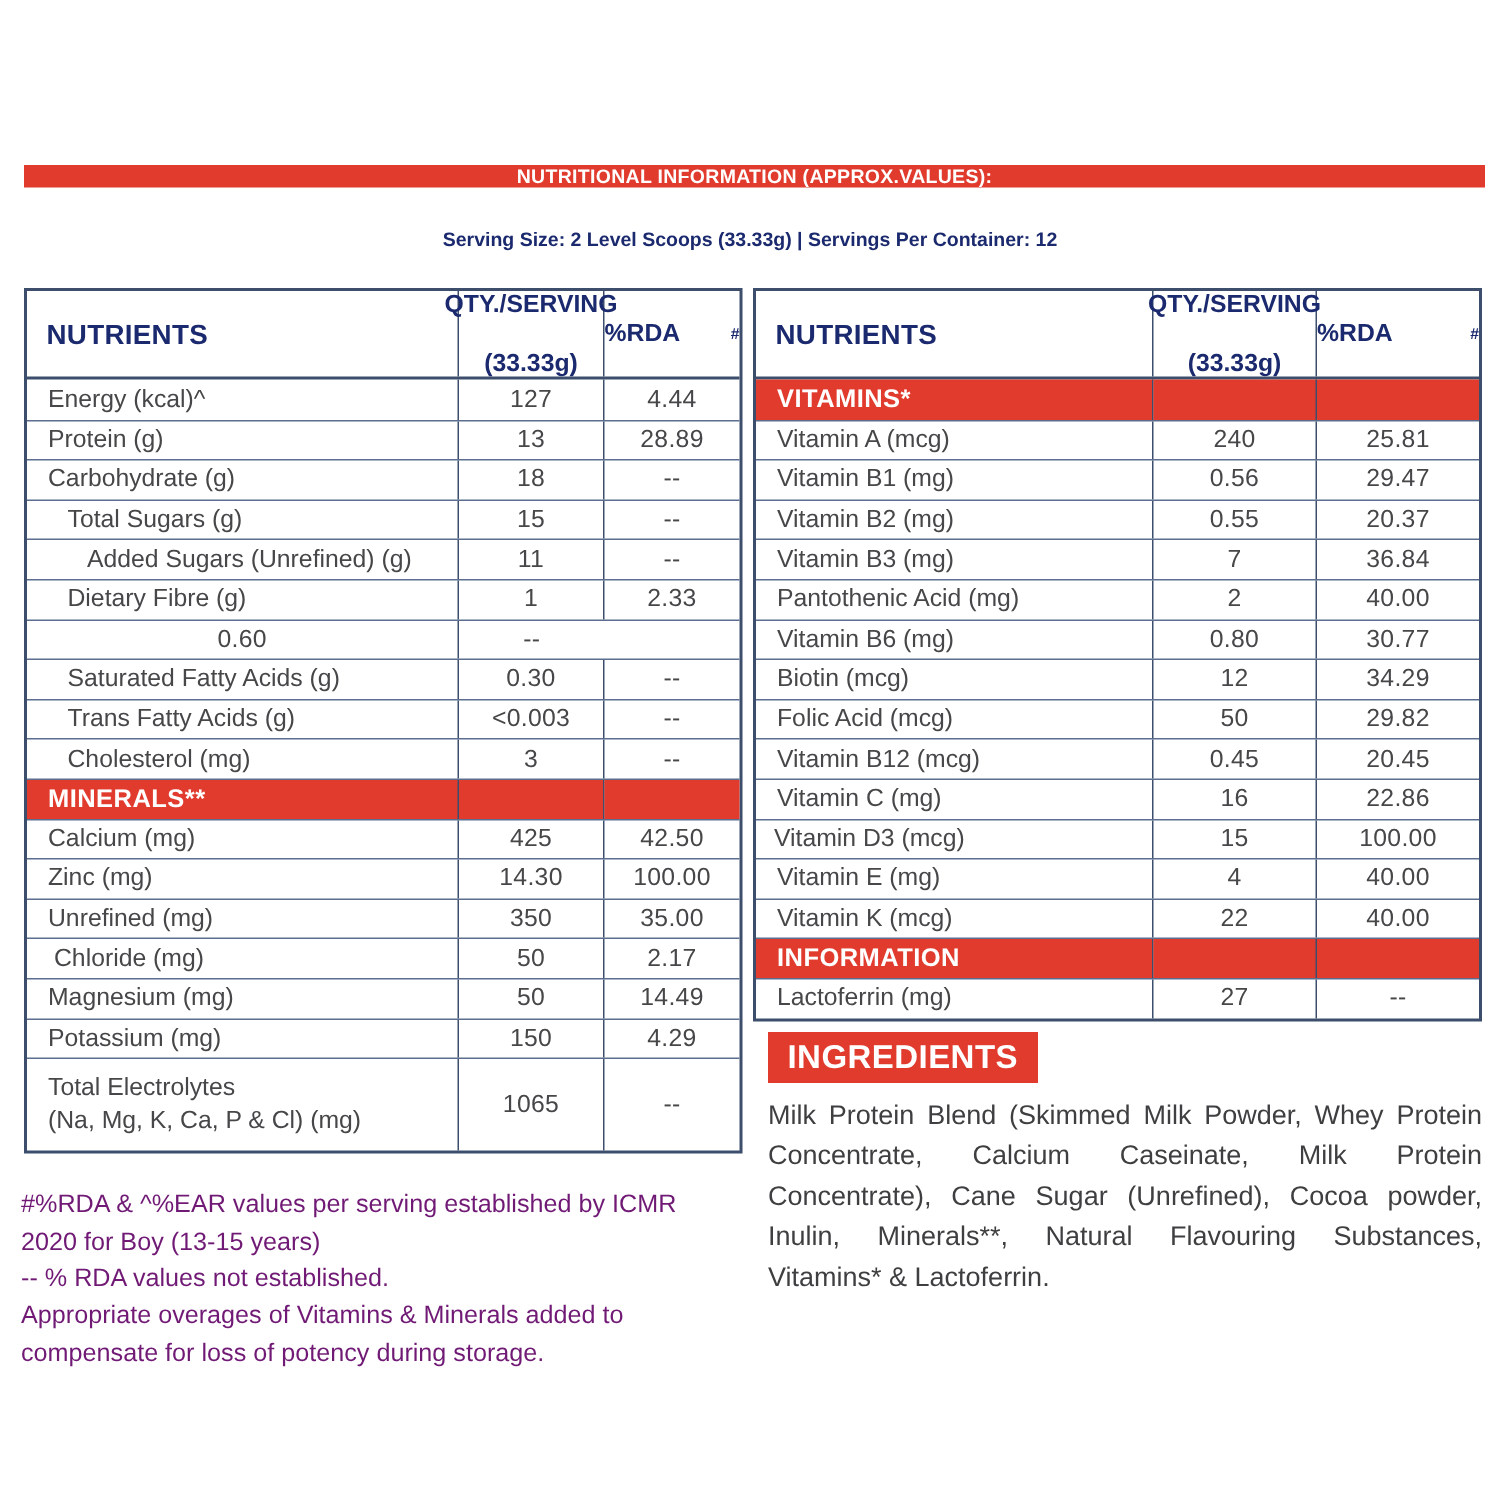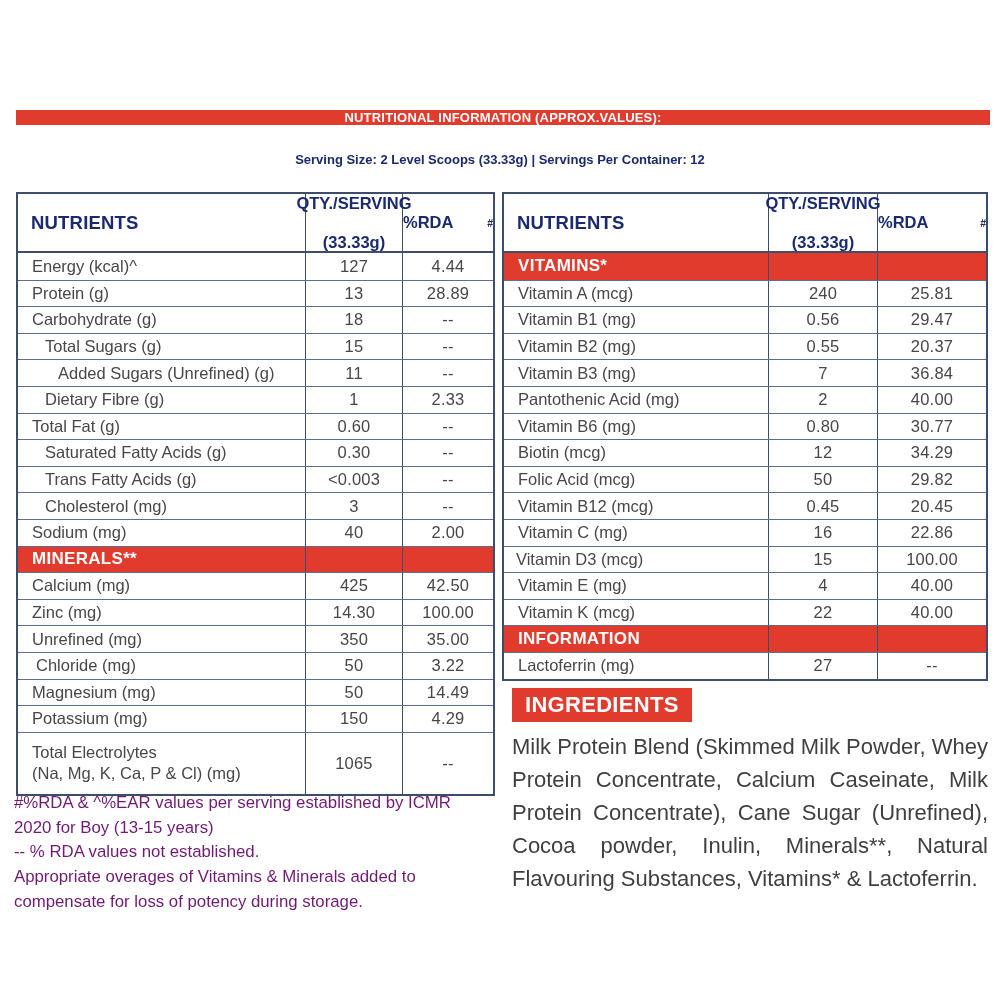--- a/index.html
+++ b/index.html
@@ -52,21 +52,21 @@
   .footnote{
     position:absolute;left:14px;top:791px;width:466px;
     font-size:16.8px;color:#701a75;line-height:1.47;
   }
   .ingredients{position:absolute;left:512px;top:688px;width:476px;}
   .ing-badge{
     display:inline-block;background:var(--red);color:#ffffff;font-weight:bold;
     font-size:22px;padding:4px 13px 4px 13px;letter-spacing:.3px;
   }
   .ing-text{
-    margin-top:8px;font-size:22px;color:#3f3f41;line-height:1.5;
+    margin-top:8px;font-size:18px;color:#3f3f41;line-height:1.5;
     text-align:justify;
   }
 </style>
 </head>
 <body>
 
 <div class="banner">
   <span>NUTRITIONAL INFORMATION (APPROX.VALUES):</span>
 </div>
 
@@ -109,43 +109,37 @@
         <div class="cell cname c1" style="padding-left: 40px;">Added Sugars (Unrefined) (g)</div>
         <div class="cell cval c2">11</div>
         <div class="cell cval">--</div>
       </div>
       <div class="trow">
         <div class="cell cname c1" style="padding-left: 27px;">Dietary Fibre (g)</div>
         <div class="cell cval c2">1</div>
         <div class="cell cval">2.33</div>
       </div>
       <div class="trow">
-        <div class="cell cname c1" style="padding-left: 14px;">Total Fat (g)</div>
         <div class="cell cval c2">0.60</div>
         <div class="cell cval">--</div>
       </div>
       <div class="trow">
         <div class="cell cname c1" style="padding-left: 27px;">Saturated Fatty Acids (g)</div>
         <div class="cell cval c2">0.30</div>
         <div class="cell cval">--</div>
       </div>
       <div class="trow">
         <div class="cell cname c1" style="padding-left: 27px;">Trans Fatty Acids (g)</div>
         <div class="cell cval c2">&lt;0.003</div>
         <div class="cell cval">--</div>
       </div>
       <div class="trow">
         <div class="cell cname c1" style="padding-left: 27px;">Cholesterol (mg)</div>
         <div class="cell cval c2">3</div>
         <div class="cell cval">--</div>
-      </div>
-      <div class="trow">
-        <div class="cell cname c1" style="padding-left: 14px;">Sodium (mg)</div>
-        <div class="cell cval c2">40</div>
-        <div class="cell cval">2.00</div>
       </div>
       <div class="trow section">
         <div class="cell cname c1">MINERALS**</div>
         <div class="cell cval c2"></div>
         <div class="cell cval"></div>
       </div>
       <div class="trow">
         <div class="cell cname c1" style="padding-left: 14px;">Calcium (mg)</div>
         <div class="cell cval c2">425</div>
         <div class="cell cval">42.50</div>
@@ -156,21 +150,21 @@
         <div class="cell cval">100.00</div>
       </div>
       <div class="trow">
         <div class="cell cname c1" style="padding-left: 14px;">Unrefined (mg)</div>
         <div class="cell cval c2">350</div>
         <div class="cell cval">35.00</div>
       </div>
       <div class="trow">
         <div class="cell cname c1" style="padding-left: 18px;">Chloride (mg)</div>
         <div class="cell cval c2">50</div>
-        <div class="cell cval">3.22</div>
+        <div class="cell cval">2.17</div>
       </div>
       <div class="trow">
         <div class="cell cname c1" style="padding-left: 14px;">Magnesium (mg)</div>
         <div class="cell cval c2">50</div>
         <div class="cell cval">14.49</div>
       </div>
       <div class="trow">
         <div class="cell cname c1" style="padding-left: 14px;">Potassium (mg)</div>
         <div class="cell cval c2">150</div>
         <div class="cell cval">4.29</div>

